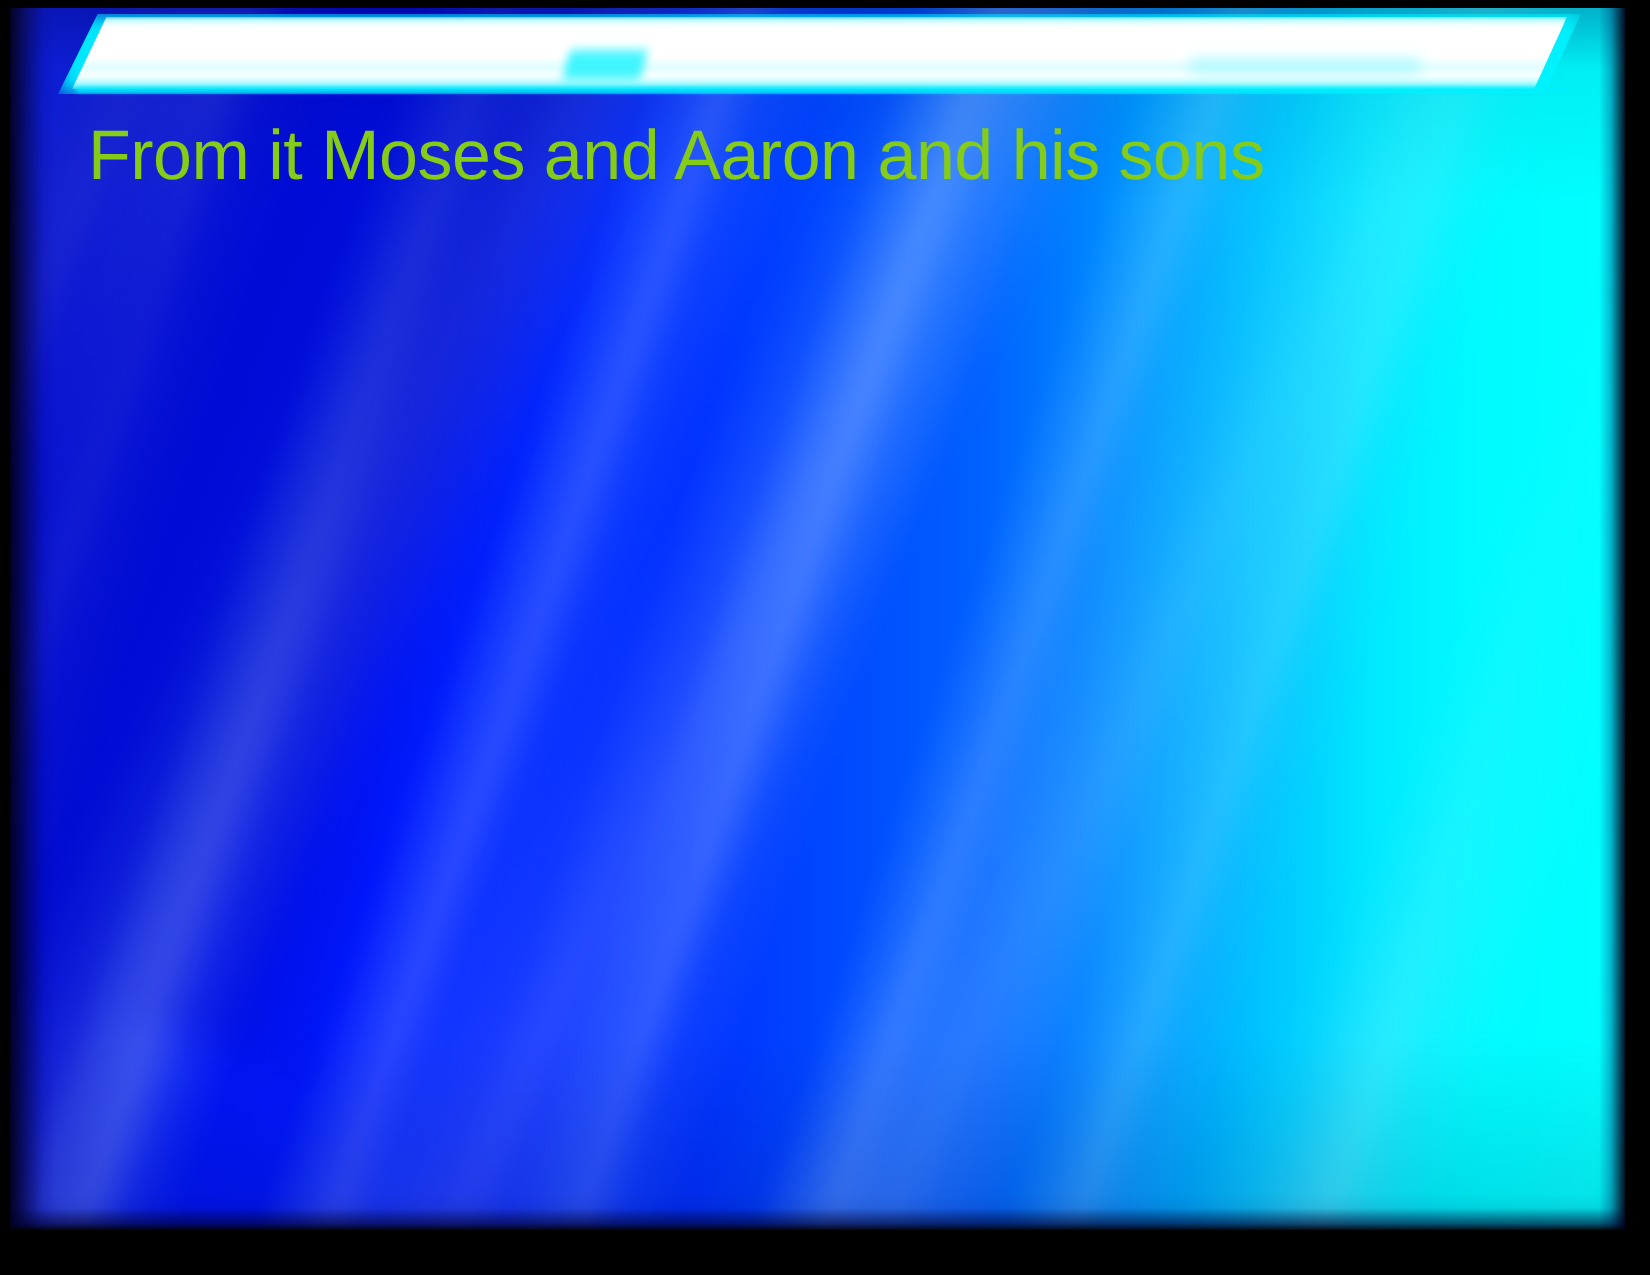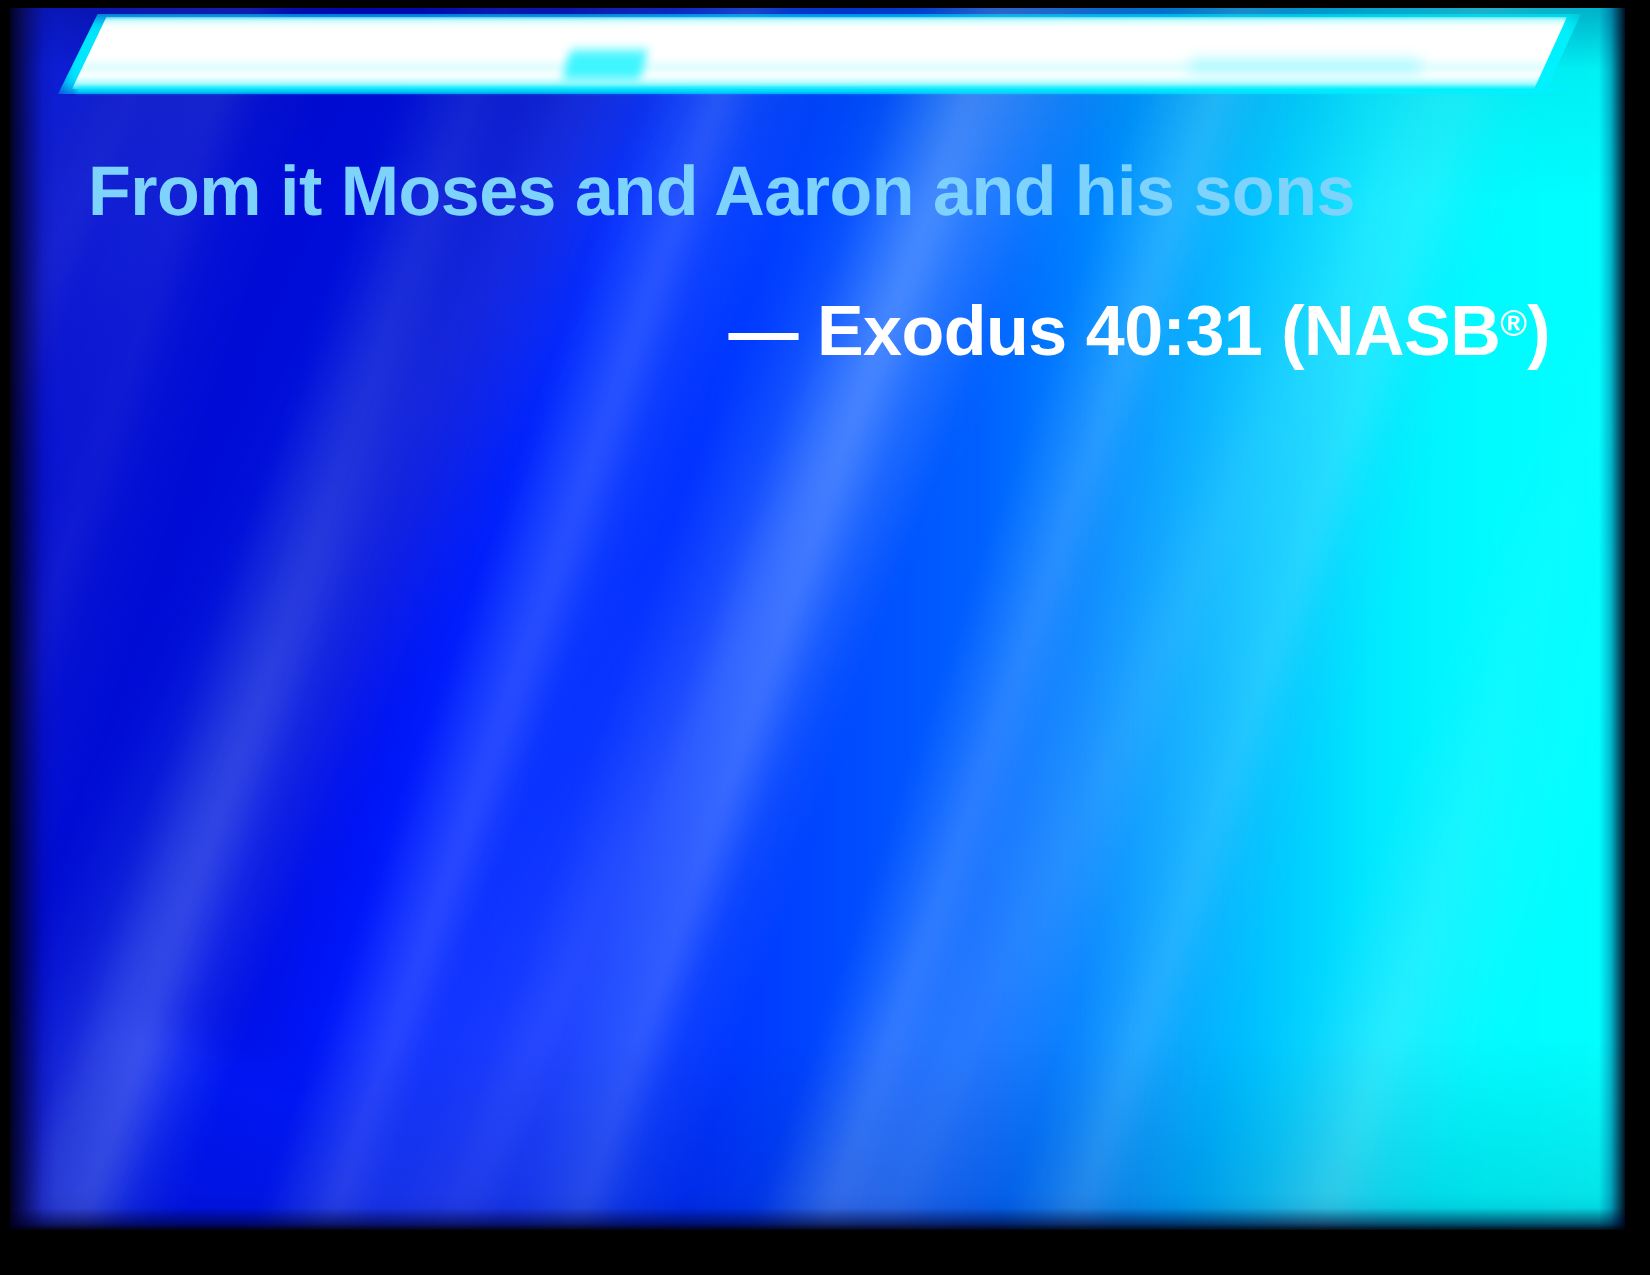--- a/index.html
+++ b/index.html
@@ -268,29 +268,28 @@
     position: absolute;
     left: 0;
     top: 0;
     width: 100%;
     height: 100%;
     pointer-events: none;
   }
 
   .verse-line {
     position: absolute;
-    color: #7dd3fc;
-    font-weight: bold;
+    color: #84cc16;
+    font-weight: normal;
     font-size: 70px;
     line-height: 1;
     letter-spacing: -0.5px;
     font-stretch: condensed;
     white-space: pre;
     text-rendering: geometricPrecision;
-    margin-top: 36px;
   }
 
   .line-1 { left: 78px; top: 112px; }
   .line-2 { left: 78px; top: 196px; }
 
   .verse-ref {
     position: absolute;
     left: 78px;
     top: 288px;
     width: 1462px;
@@ -334,18 +333,17 @@
       <div class="topbar-smudge"></div>
       <div class="topbar-smudge2"></div>
       <div class="topbar-underline"></div>
     </div>
 
     <div class="verse-block">
 
       <div class="verse-line line-1">From it Moses and Aaron and his sons</div>
 
 
-      <div class="verse-ref"><span>— Exodus 40:31 (NASB</span><span class="reg-mark">®</span><span>)</span></div>
 
     </div>
 
   </div>
 </div>
 
 </body></html>

